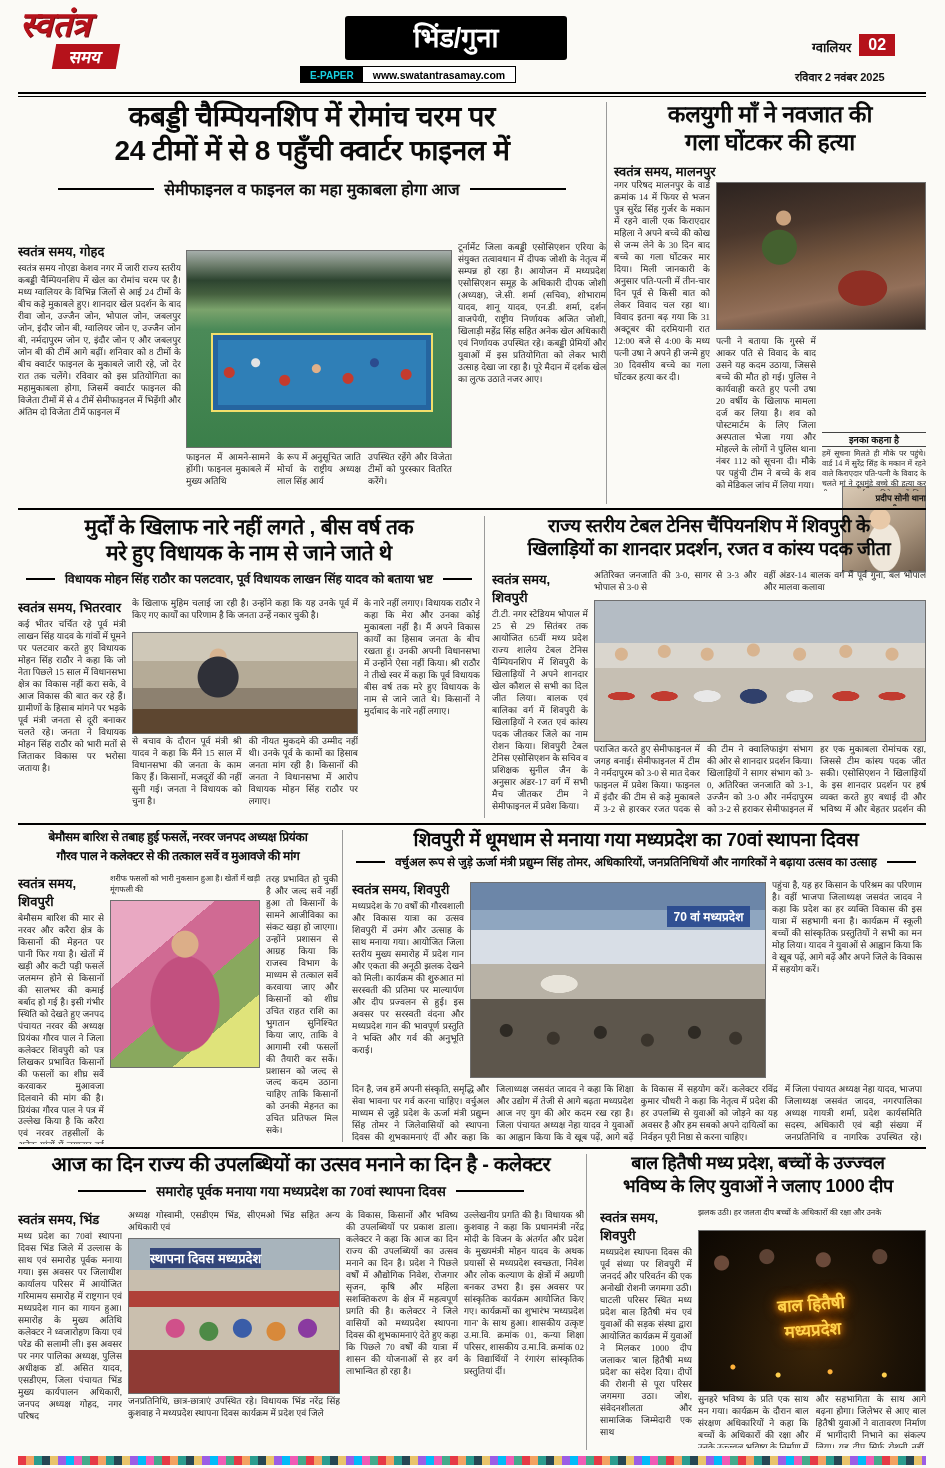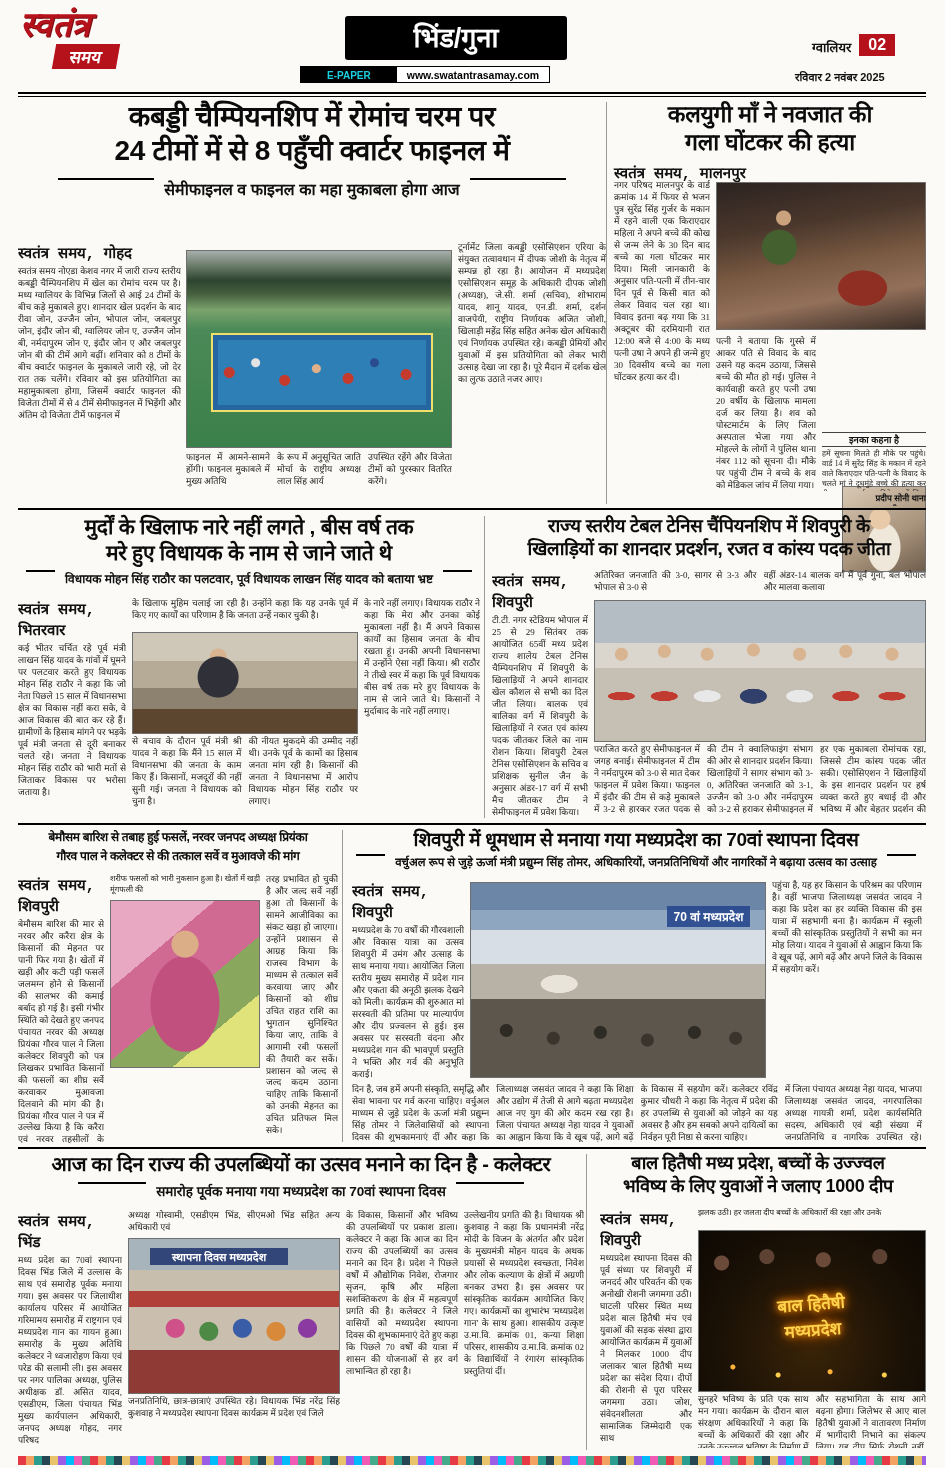--- a/index.html
+++ b/index.html
@@ -1,40 +1,40 @@
 <!DOCTYPE html>
 <html lang="hi"><head>
 <meta charset="utf-8">
 <style>
   *{margin:0;padding:0;box-sizing:border-box}
   body{background:#c9c9c9;font-family:"Liberation Serif","DejaVu Serif",serif}
   .page{position:relative;width:945px;height:1468px;margin:0 auto;background:#fbfaf6;color:#111;overflow:hidden;box-shadow:0 0 6px rgba(0,0,0,.4)}
   .abs{position:absolute}
   .hl{font-family:"Liberation Sans","DejaVu Sans",sans-serif;font-weight:bold;text-align:center;color:#0b0b0b;letter-spacing:-.3px}
   .sub{font-family:"Liberation Sans","DejaVu Sans",sans-serif;font-weight:bold;text-align:center;color:#101010}
-  .deco{display:flex;gap:10px}
+  .deco{display:flex;align-items:center;gap:10px}
   .deco::before,.deco::after{content:"";flex:1;height:2px;background:#000}
-  .by{font-family:Liberation Mono, monospace;font-weight:bold;font-size:15px;margin-bottom:3px}
+  .by{font-family:Liberation Sans, sans-serif;font-weight:bold;font-size:13px;margin-bottom:3px}
   .bd{font-size:9px;line-height:1.33;text-align:justify;color:#1d1d1d;overflow:hidden}
   .col{overflow:hidden}
   .vline{position:absolute;width:1px;background:#9a9a9a}
   .hrule{position:absolute;background:#000;height:2px}
   .photo{position:relative;overflow:hidden;border:1px solid #6f6f6f;background:#999}
   .photo::after{content:"";position:absolute;inset:0;background-repeat:no-repeat}
   .flexrow{display:flex;gap:7px}
   .flexrow>.bd{flex:1}
 
   
   .logo-top{font-family:Liberation Serif, serif;font-weight:bold;font-style:italic;font-size:34px;color:#b5121b;line-height:1;display:block;text-shadow:1px 1px 0 #7a0c12}
   .logo-bottom{display:inline-block;background:#b5121b;color:#fff;font-family:"Liberation Sans",sans-serif;font-weight:bold;font-size:17px;padding:1px 16px;transform:skewX(-10deg);margin:2px 0 0 34px}
   .edition{background:#000;color:#fff;font-family:"Liberation Sans",sans-serif;font-weight:bold;font-size:27px;text-align:center;line-height:44px;border-radius:3px}
   .pageno{background:#b5121b;color:#fff;font-family:"Liberation Sans",sans-serif;font-weight:bold;font-size:16px;padding:2px 9px}
   .city{font-family:"Liberation Sans",sans-serif;font-weight:bold;font-size:13px;padding-top:4px}
   .epaperbar{display:flex;align-items:stretch;border:1px solid #000;height:17px;font-family:"Liberation Sans",sans-serif}
-  .epaper{background:#000;color:#19cfe0;font-weight:bold;font-size:10px;padding:1px 26px;line-height:15px}
+  .epaper{background:#000;color:#19cfe0;font-weight:bold;font-size:10px;padding:1px 9px;line-height:15px}
   .site{background:#fff;color:#000;font-weight:bold;font-size:10.5px;padding:1px 10px;line-height:15px}
   .date{font-family:"Liberation Sans",sans-serif;font-weight:bold;font-size:11px}
 
   .quoteT{font-family:"Liberation Sans",sans-serif;font-weight:bold;font-size:9.5px;text-align:center;border-top:1px solid #444;border-bottom:1px solid #444;margin:2px 0}
   .sign{font-family:"Liberation Sans",sans-serif;font-weight:bold;font-size:8.5px;text-align:right;line-height:1.3;margin-top:2px}
 
   
   .ph-kabaddi{background:linear-gradient(180deg,#a6aeab 0%,#70806f 7%,#2d4430 15%,#45603f 22%,#7ba36c 30%,#4b8a58 40%,#3b7f4a 100%)}
   .ph-kabaddi .court{position:absolute;left:9%;right:7%;top:42%;height:40%;background:#2f7fb7;border:2px solid #f2df6a;box-shadow:inset 0 0 0 5px #2565a0}
   .ph-kabaddi::after{z-index:2;background-image:
@@ -91,21 +91,21 @@
     radial-gradient(circle at 90% 80%,#3a342c 0 6px,transparent 7px),
     radial-gradient(ellipse at 30% 52%,#e8e4da 0 18px,transparent 19px)}
   .banner70{position:absolute;top:12%;right:5%;background:rgba(36,70,140,.88);color:#fff;font-family:"Liberation Sans",sans-serif;font-weight:bold;font-size:12px;padding:2px 7px;z-index:3}
   .ph-bhind{background:linear-gradient(180deg,#a8b4bc 0 20%,#c8beae 20% 34%,#b04038 34% 44%,#cabfae 44% 72%,#8f3a34 72%)}
   .ph-bhind::after{background-image:
     radial-gradient(circle at 22% 58%,#d0508a 0 9px,transparent 10px),
     radial-gradient(circle at 38% 60%,#4d8a46 0 9px,transparent 10px),
     radial-gradient(circle at 54% 58%,#3a5da8 0 9px,transparent 10px),
     radial-gradient(circle at 70% 60%,#d8893a 0 9px,transparent 10px),
     radial-gradient(circle at 85% 58%,#8a3aa0 0 9px,transparent 10px)}
-  .bannerB{position:absolute;top:6%;left:10%;background:rgba(30,50,110,.85);color:#fff;font-family:"Liberation Sans",sans-serif;font-weight:bold;font-size:11px;padding:1px 22px;z-index:3}
+  .bannerB{position:absolute;top:6%;left:10%;background:rgba(30,50,110,.85);color:#fff;font-family:"Liberation Sans",sans-serif;font-weight:bold;font-size:13px;padding:1px 0;z-index:3}
   .ph-diya{background:radial-gradient(ellipse at 50% 72%,#3a2408 0%,#1c1206 55%,#0d0803 100%)}
   .ph-diya::after{background-image:
     radial-gradient(circle at 10% 20%,#6b4a3a 0 7px,transparent 8px),
     radial-gradient(circle at 30% 16%,#5d4234 0 7px,transparent 8px),
     radial-gradient(circle at 55% 18%,#6b4a3a 0 7px,transparent 8px),
     radial-gradient(circle at 80% 16%,#5d4234 0 7px,transparent 8px),
     radial-gradient(circle at 15% 85%,#ffb23a 0 2px,transparent 3px),
     radial-gradient(circle at 35% 90%,#ffcf4d 0 2px,transparent 3px),
     radial-gradient(circle at 58% 88%,#ffb23a 0 2px,transparent 3px),
     radial-gradient(circle at 82% 90%,#ffcf4d 0 2px,transparent 3px)}

